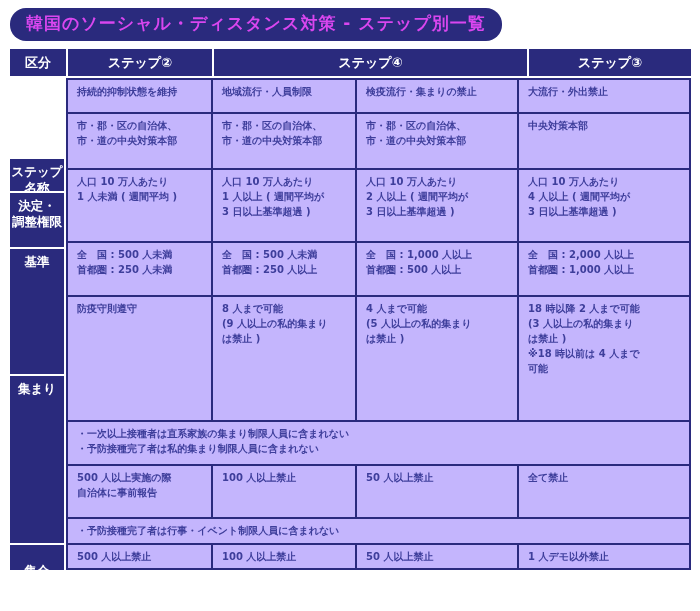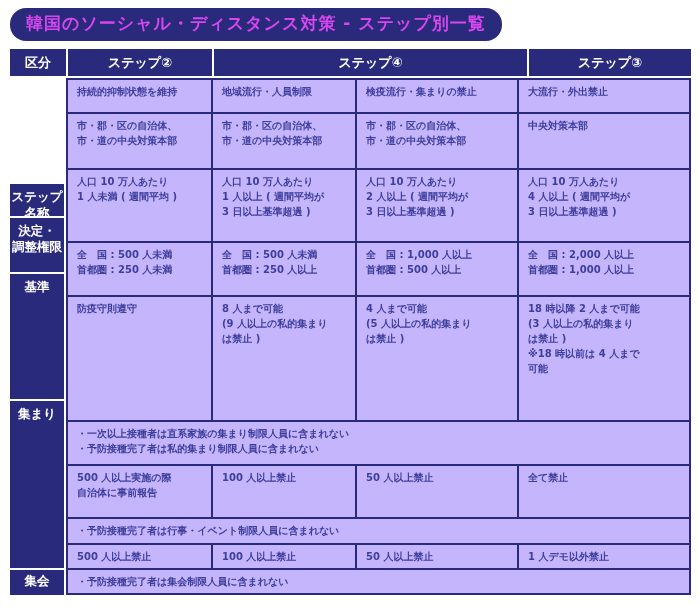--- a/index.html
+++ b/index.html
@@ -44,21 +44,21 @@
     font-size:12.5px;font-weight:bold;line-height:1.25;
     display:flex;justify-content:center;align-items:flex-start;
     text-align:center;padding-top:5px;box-sizing:border-box;
     white-space:pre-line;
   }
   .ch1{height:32px;}
   .ch2{height:54px;}
   .ch3{height:125px;}
   .ch4{height:167px;}
   .ch5{height:102px;}
-  .ch6{height:25px;padding-top:3px;}
+  .ch6{height:25px;padding-top:18px;}
 
   
   table.content{
     border-collapse:collapse;table-layout:fixed;
     width:623px;flex:1;
   }
   table.content td{
     border:2px solid #2a2a7d;
     background:#c4b5fd;color:#3e3e9b;
     font-size:10px;font-weight:bold;line-height:1.5;
@@ -179,21 +179,18 @@
           </tr>
           <tr class="r8">
             <td class="note" colspan="4">・予防接種完了者は行事・イベント制限人員に含まれない</td>
           </tr>
           <tr class="r9">
             <td>500 人以上禁止</td>
             <td>100 人以上禁止</td>
             <td>50 人以上禁止</td>
             <td>1 人デモ以外禁止</td>
           </tr>
-          <tr class="r10">
-            <td class="note" colspan="4">・予防接種完了者は集会制限人員に含まれない</td>
-          </tr>
         </tbody>
       </table>
 
     </div>
   </div>
 </div>
 
 </body></html>

